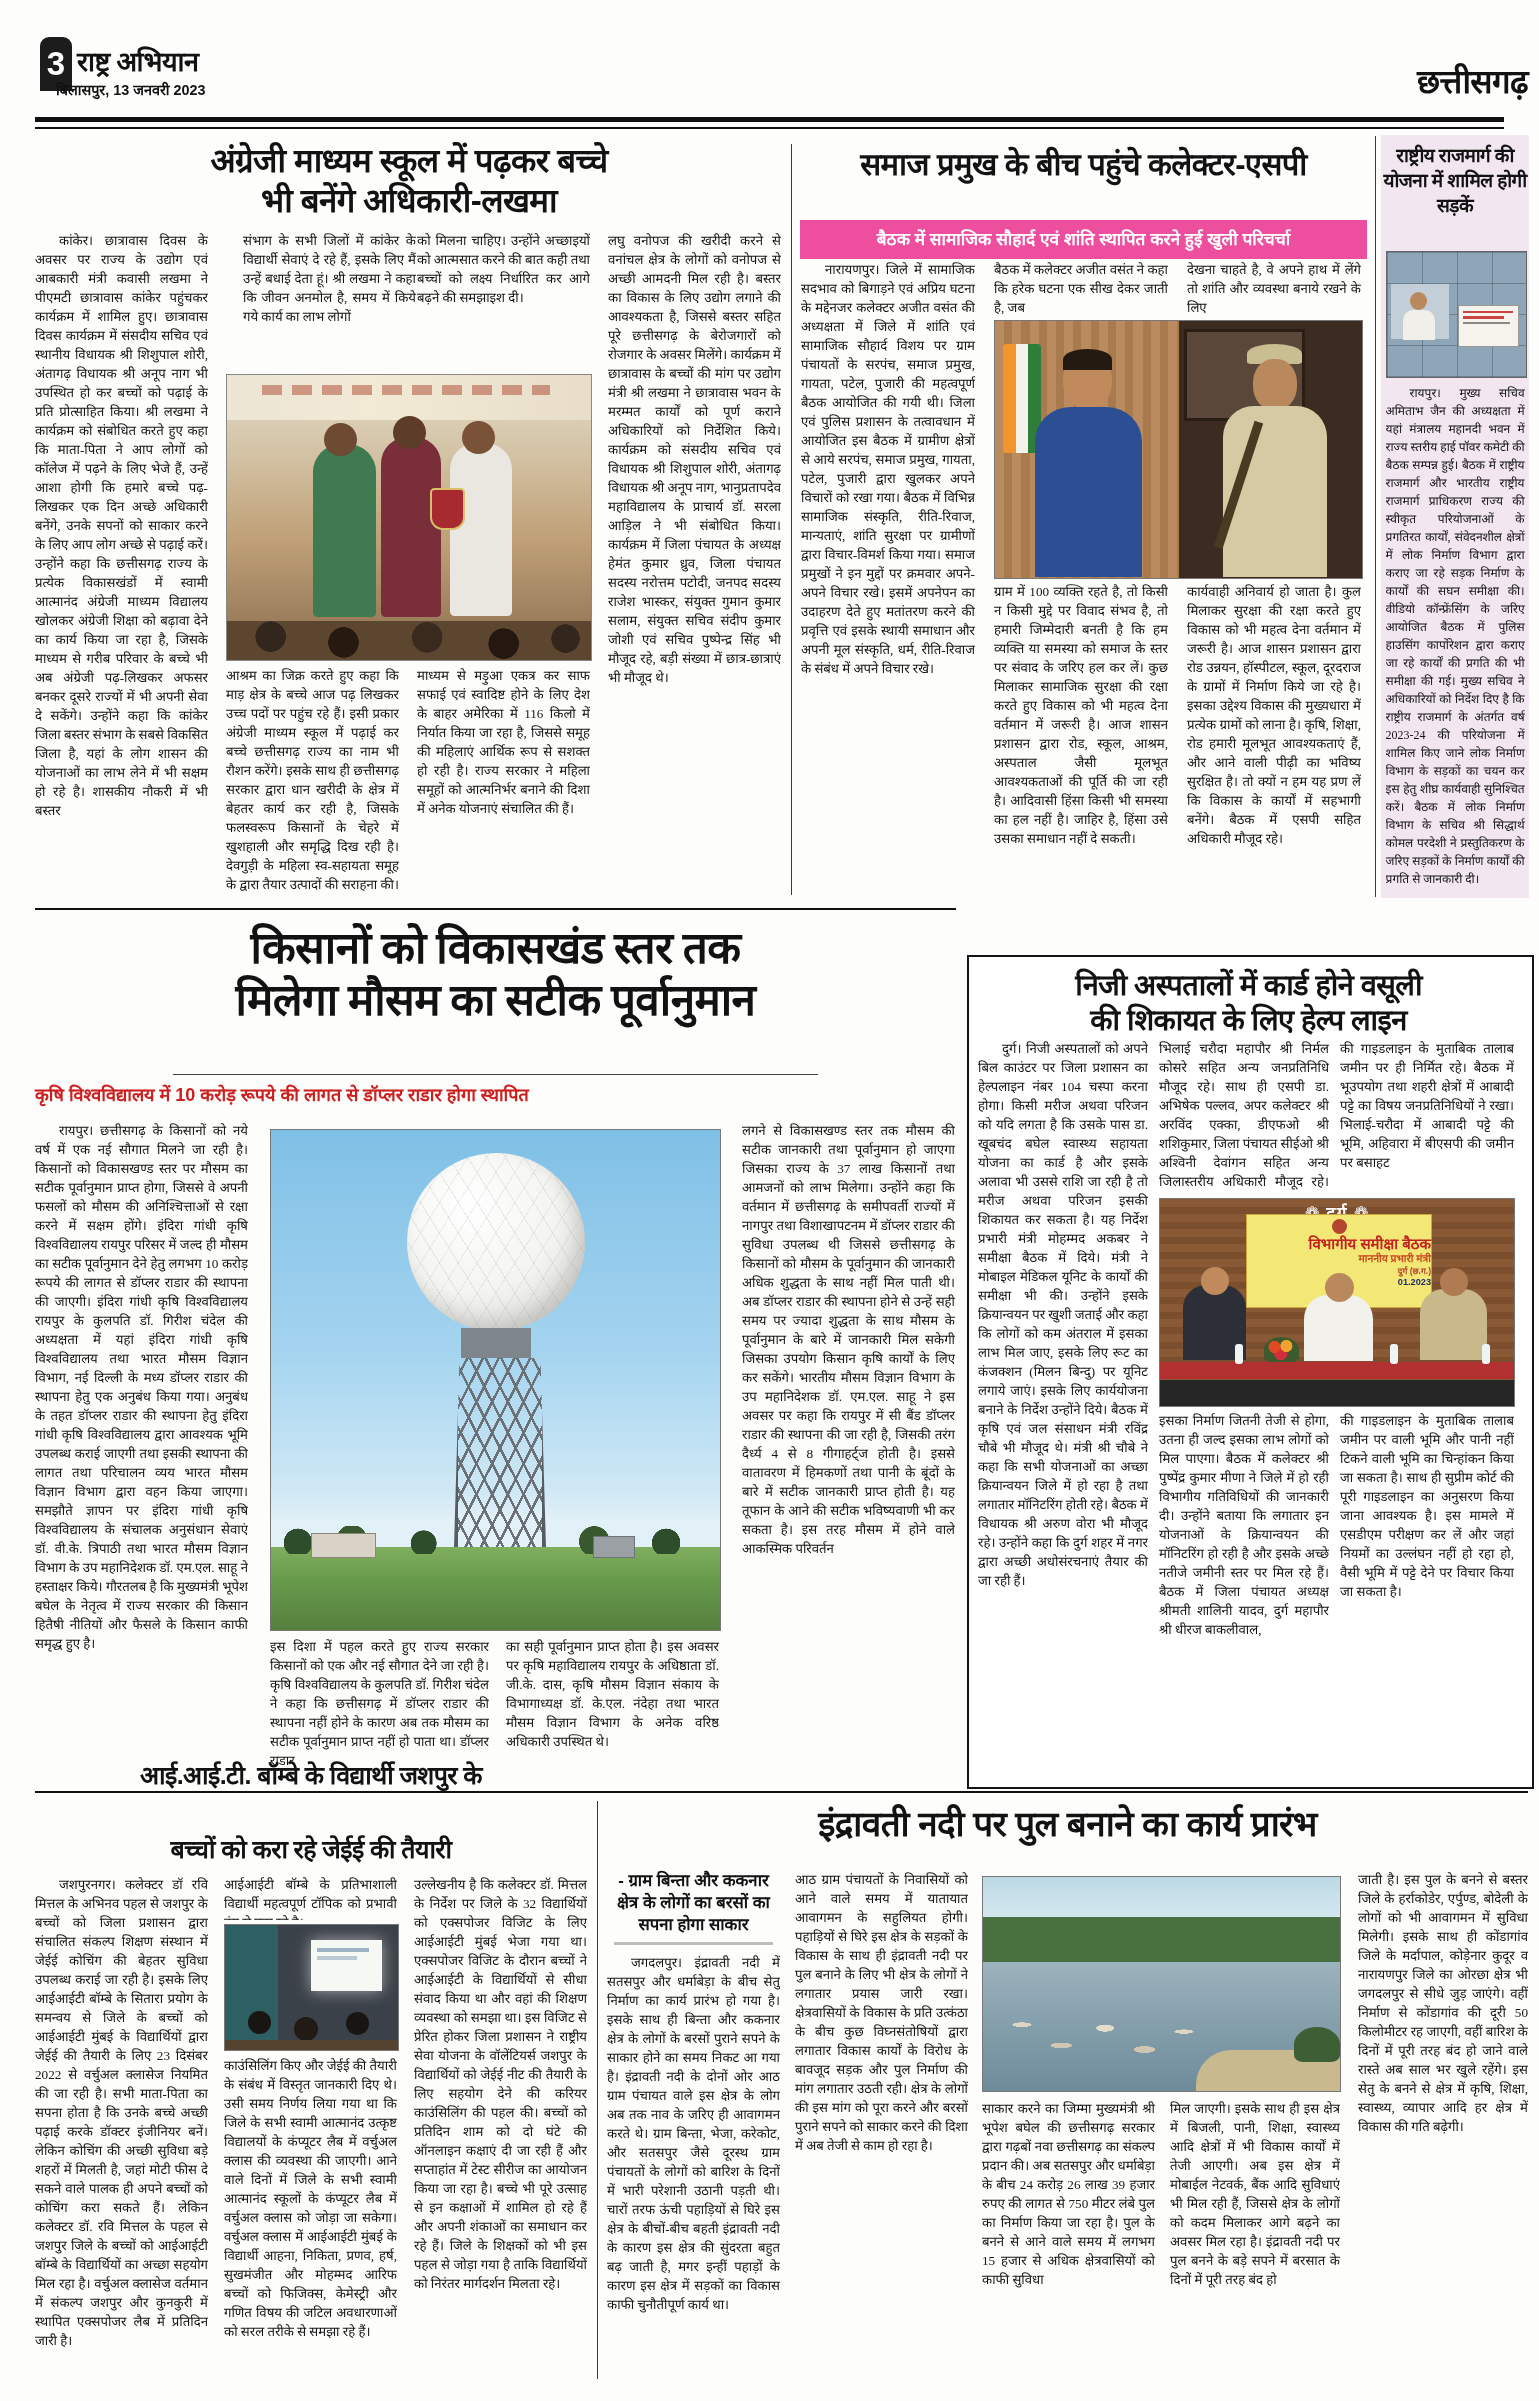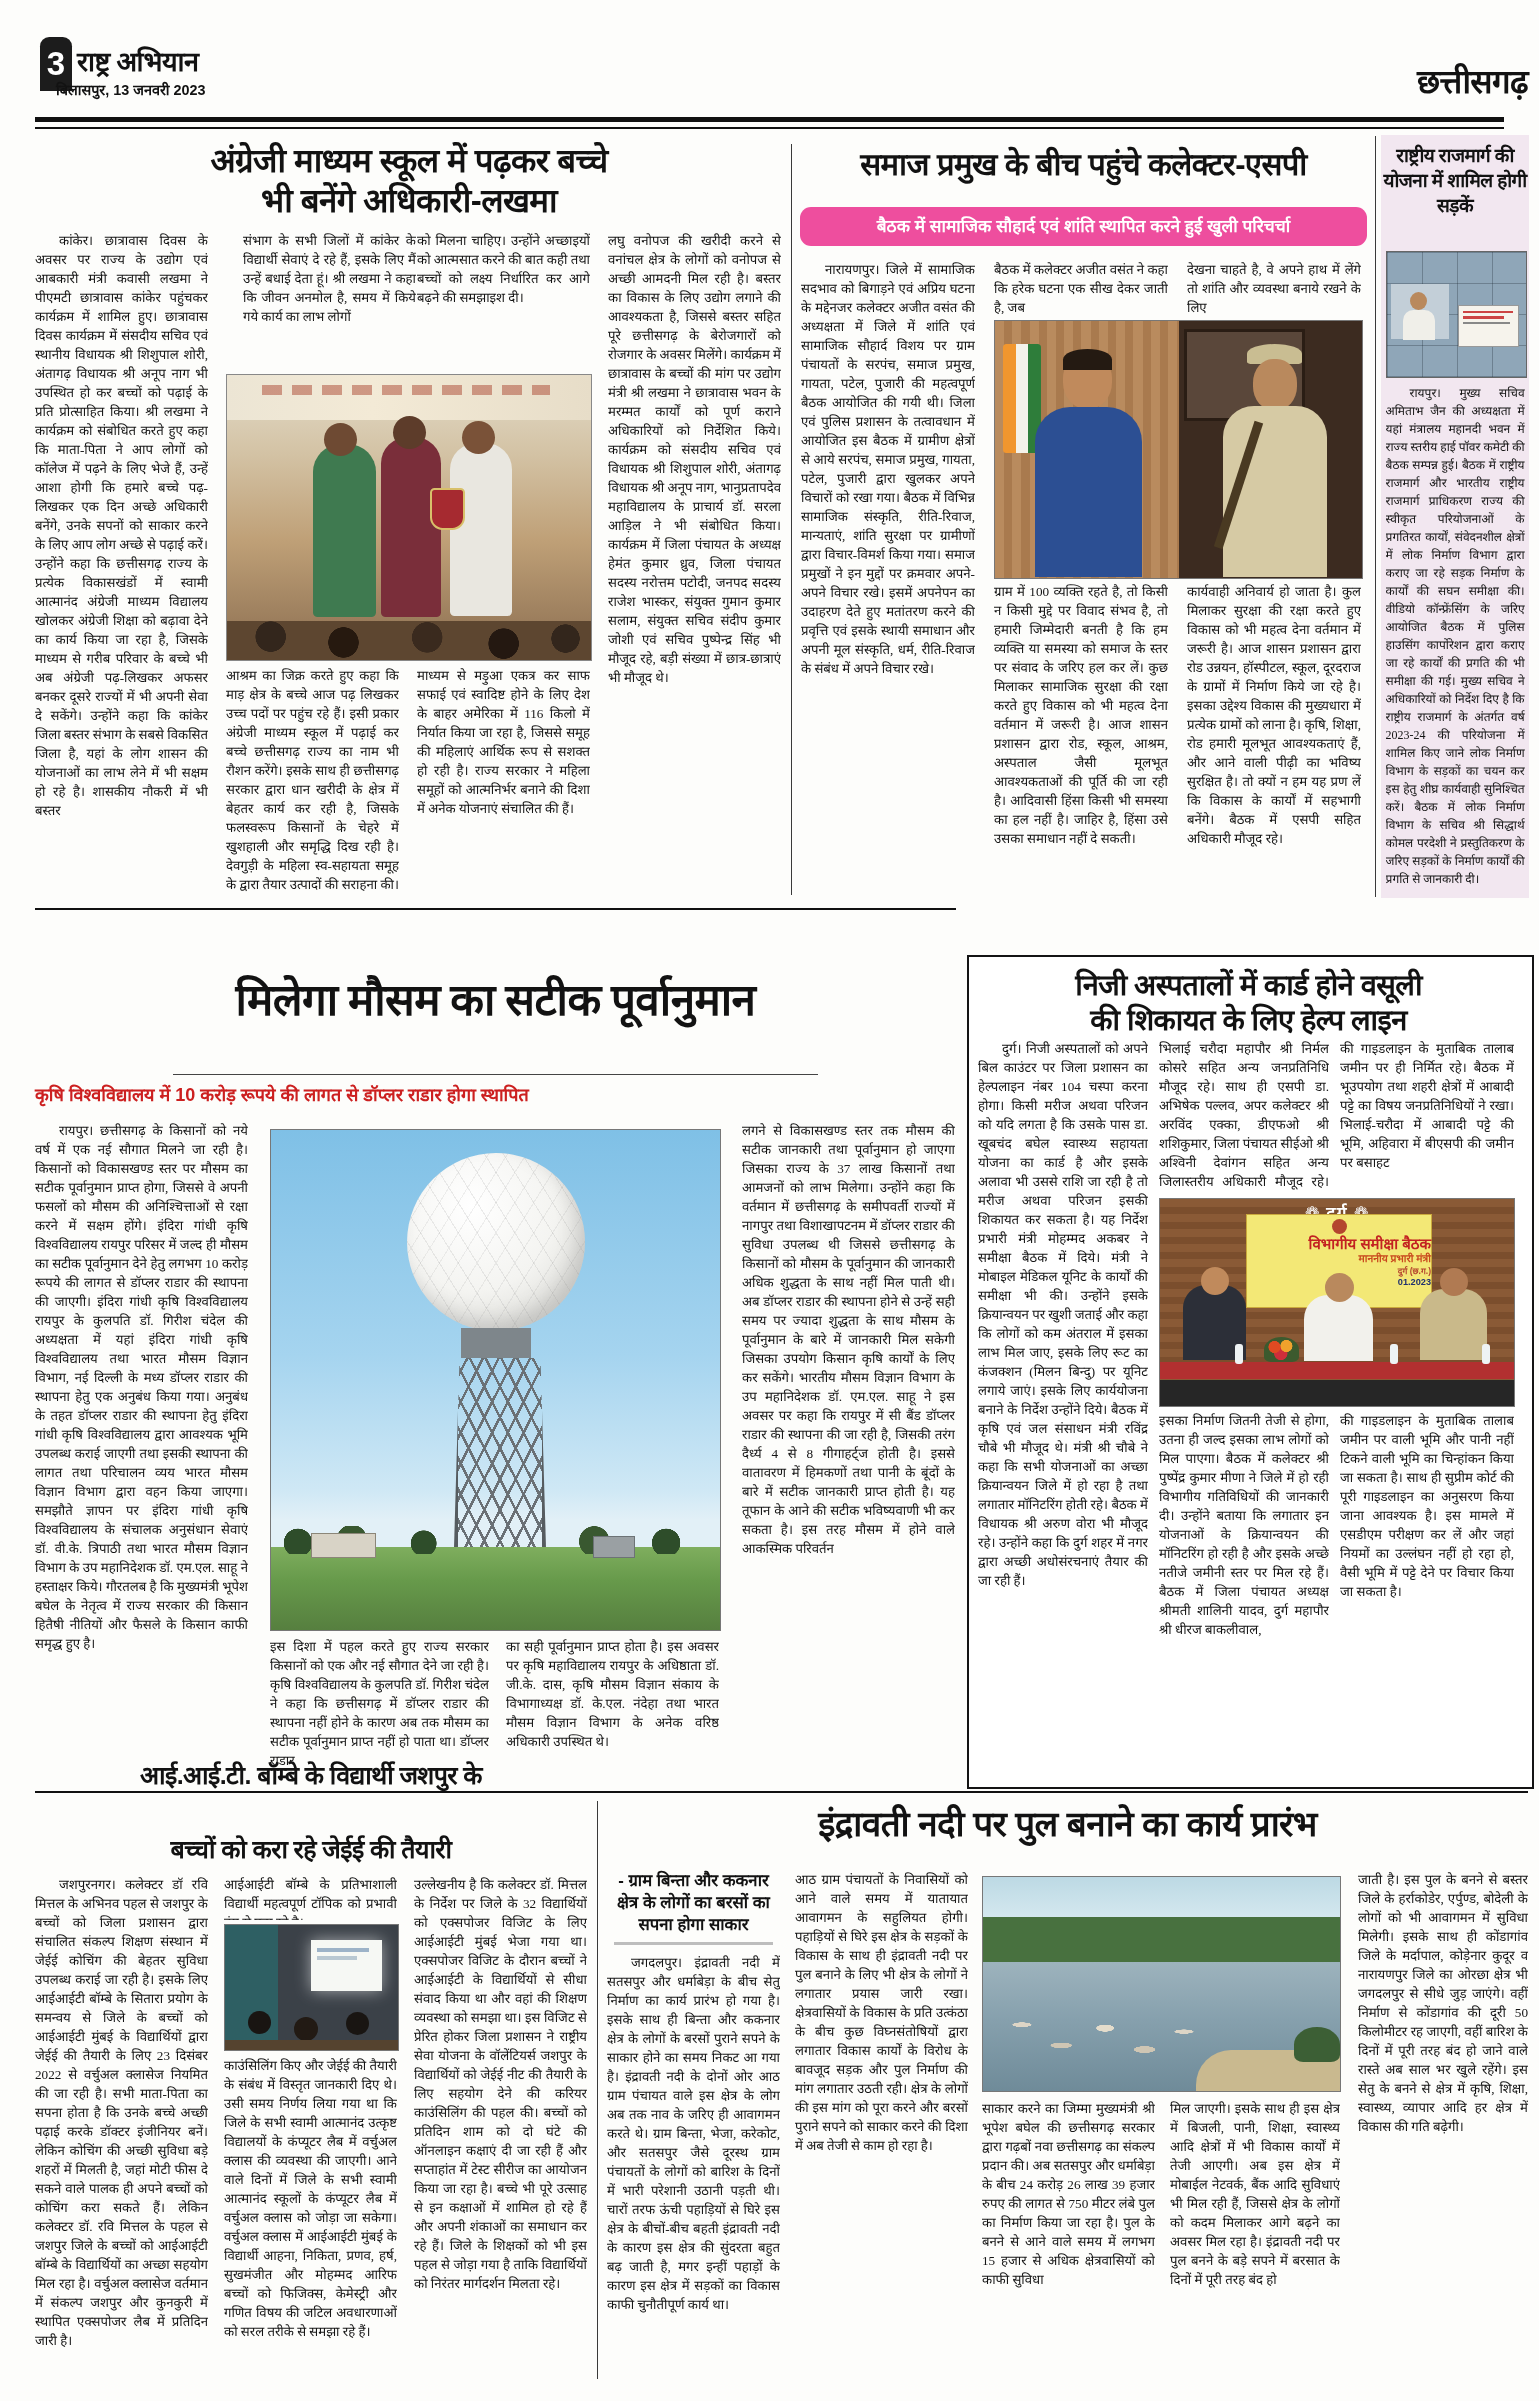--- a/index.html
+++ b/index.html
@@ -49,21 +49,21 @@
     <div class="ph-shape" style="left:154px;top:62px;width:60px;height:180px;background:#7a2e3a;border-radius:26.5px 26.5px 4.6px 4.6px;"></div>
     <div class="ph-shape" style="left:223px;top:68px;width:62px;height:173px;background:#e9e7e0;border-radius:26.5px 26.5px 4.6px 4.6px;"></div>
     <div class="ph-shape" style="left:203px;top:113px;width:31px;height:38px;background:#a62a30;border:2.3px solid #d8c06a;border-radius:4.6px 4.6px 12.7px 12.7px;"></div>
     <div class="ph-shape" style="left:97px;top:48px;width:33px;height:33px;background:#6e4a33;border-radius:50%;"></div>
     <div class="ph-shape" style="left:166px;top:41px;width:33px;height:33px;background:#5d3c2a;border-radius:50%;"></div>
     <div class="ph-shape" style="left:235px;top:46px;width:33px;height:33px;background:#7a5238;border-radius:50%;"></div>
     <div class="ph-shape" style="left:0;top:246px;width:100%;height:39px;background:radial-gradient(circle at 12% 40%,#33261c 15px,transparent 15.5px),radial-gradient(circle at 32% 55%,#26190f 15px,transparent 15.5px),radial-gradient(circle at 55% 42%,#3a2a1e 15px,transparent 15.5px),radial-gradient(circle at 76% 58%,#241811 15px,transparent 15.5px),radial-gradient(circle at 93% 45%,#33261c 14px,transparent 14.4px),#5d4630;"></div>
   </div>
 
   <div class="abs hl" style="left:800px;top:147px;width:567px;font-size:31px;line-height:36px;">समाज प्रमुख के बीच पहुंचे कलेक्टर-एसपी</div>
-  <div class="abs" style="left:800px;top:207px;width:567px;height:39px;background:#ee4e9e;border-radius:11px;">
+  <div class="abs" style="left:800px;top:220px;width:567px;height:39px;background:#ee4e9e;">
     <div style="color:#fff;font-weight:700;font-size:17.3px;text-align:center;line-height:39px;font-family:'Liberation Sans',sans-serif;">बैठक में सामाजिक सौहार्द एवं शांति स्थापित करने हुई खुली परिचर्चा</div>
   </div>
   <div class="abs txt ind" style="left:801px;top:260px;width:174px;height:636px;">नारायणपुर। जिले में सामाजिक सदभाव को बिगाड़ने एवं अप्रिय घटना के मद्देनजर कलेक्टर अजीत वसंत की अध्यक्षता में जिले में शांति एवं सामाजिक सौहार्द विशय पर ग्राम पंचायतों के सरपंच, समाज प्रमुख, गायता, पटेल, पुजारी की महत्वपूर्ण बैठक आयोजित की गयी थी। जिला एवं पुलिस प्रशासन के तत्वावधान में आयोजित इस बैठक में ग्रामीण क्षेत्रों से आये सरपंच, समाज प्रमुख, गायता, पटेल, पुजारी द्वारा खुलकर अपने विचारों को रखा गया। बैठक में विभिन्न सामाजिक संस्कृति, रीति-रिवाज, मान्यताएं, शांति सुरक्षा पर ग्रामीणों द्वारा विचार-विमर्श किया गया। समाज प्रमुखों ने इन मुद्दों पर क्रमवार अपने-अपने विचार रखे। इसमें अपनेपन का उदाहरण देते हुए मतांतरण करने की प्रवृत्ति एवं इसके स्थायी समाधान और अपनी मूल संस्कृति, धर्म, रीति-रिवाज के संबंध में अपने विचार रखे।</div>
   <div class="abs txt" style="left:994px;top:260px;width:174px;height:54px;">बैठक में कलेक्टर अजीत वसंत ने कहा कि हरेक घटना एक सीख देकर जाती है, जब</div>
   <div class="abs txt" style="left:994px;top:582px;width:174px;height:314px;">ग्राम में 100 व्यक्ति रहते है, तो किसी न किसी मुद्दे पर विवाद संभव है, तो हमारी जिम्मेदारी बनती है कि हम व्यक्ति या समस्या को समाज के स्तर पर संवाद के जरिए हल कर लें। कुछ मिलाकर सामाजिक सुरक्षा की रक्षा करते हुए विकास को भी महत्व देना वर्तमान में जरूरी है। आज शासन प्रशासन द्वारा रोड, स्कूल, आश्रम, अस्पताल जैसी मूलभूत आवश्यकताओं की पूर्ति की जा रही है। आदिवासी हिंसा किसी भी समस्या का हल नहीं है। जाहिर है, हिंसा उसे उसका समाधान नहीं दे सकती।</div>
   <div class="abs txt" style="left:1187px;top:260px;width:174px;height:54px;">देखना चाहते है, वे अपने हाथ में लेंगे तो शांति और व्यवस्था बनाये रखने के लिए</div>
   <div class="abs txt" style="left:1187px;top:582px;width:174px;height:314px;">कार्यवाही अनिवार्य हो जाता है। कुल मिलाकर सुरक्षा की रक्षा करते हुए विकास को भी महत्व देना वर्तमान में जरूरी है। आज शासन प्रशासन द्वारा रोड उन्नयन, हॉस्पीटल, स्कूल, दूरदराज के ग्रामों में निर्माण किये जा रहे है। इसका उद्देश्य विकास की मुख्यधारा में प्रत्येक ग्रामों को लाना है। कृषि, शिक्षा, रोड हमारी मूलभूत आवश्यकताएं हैं, और आने वाली पीढ़ी का भविष्य सुरक्षित है। तो क्यों न हम यह प्रण लें कि विकास के कार्यों में सहभागी बनेंगे। बैठक में एसपी सहित अधिकारी मौजूद रहे।</div>
 
   <div class="photo" style="left:994px;top:320px;width:367px;height:257px;border:0.6px solid #777;display:flex;">
     <div style="position:relative;width:50%;height:100%;background:repeating-linear-gradient(90deg,#b98b5e 0 9.2px,#a97a4e 9.2px 17.3px);">
@@ -93,20 +93,21 @@
       <div class="ph-shape" style="left:71px;top:53px;width:59px;height:40px;background:#f6f3ec;border:0.6px solid #999;">
         <div style="margin:4.6px 4.6px 0;height:2.3px;background:#cc4444;"></div>
         <div style="margin:3.5px 4.6px 0;height:2.3px;background:#cc4444;width:70%;"></div>
         <div style="margin:3.5px 4.6px 0;height:2.3px;background:#888;width:80%;"></div>
       </div>
     </div>
     <div class="txt ind" style="position:absolute;left:4.6px;top:249px;width:139px;height:506px;font-size:12px;line-height:18px;">रायपुर। मुख्य सचिव अमिताभ जैन की अध्यक्षता में यहां मंत्रालय महानदी भवन में राज्य स्तरीय हाई पॉवर कमेटी की बैठक सम्पन्न हुई। बैठक में राष्ट्रीय राजमार्ग और भारतीय राष्ट्रीय राजमार्ग प्राधिकरण राज्य की स्वीकृत परियोजनाओं के प्रगतिरत कार्यों, संवेदनशील क्षेत्रों में लोक निर्माण विभाग द्वारा कराए जा रहे सड़क निर्माण के कार्यों की सघन समीक्षा की। वीडियो कॉन्फ्रेंसिंग के जरिए आयोजित बैठक में पुलिस हाउसिंग कार्पोरेशन द्वारा कराए जा रहे कार्यों की प्रगति की भी समीक्षा की गई। मुख्य सचिव ने अधिकारियों को निर्देश दिए है कि राष्ट्रीय राजमार्ग के अंतर्गत वर्ष 2023-24 की परियोजना में शामिल किए जाने लोक निर्माण विभाग के सड़कों का चयन कर इस हेतु शीघ्र कार्यवाही सुनिश्चित करें। बैठक में लोक निर्माण विभाग के सचिव श्री सिद्धार्थ कोमल परदेशी ने प्रस्तुतिकरण के जरिए सड़कों के निर्माण कार्यों की प्रगति से जानकारी दी।</div>
   </div>
 
   <div class="abs rule" style="left:35px;top:908px;width:921px;height:1.7px;"></div>
+  <div class="abs hl" style="left:35px;top:923px;width:921px;font-size:44px;line-height:51px;font-weight:700;font-family:'Liberation Serif',serif;">किसानों को विकासखंड स्तर तक</div>
   <div class="abs hl" style="left:35px;top:975px;width:921px;font-size:44px;line-height:51px;font-weight:700;font-family:'Liberation Serif',serif;">मिलेगा मौसम का सटीक पूर्वानुमान</div>
   <div class="abs" style="left:173px;top:1074px;width:645px;height:1.2px;background:#444;"></div>
   <div class="abs" style="left:35px;top:1082px;width:921px;text-align:left;color:#cc2020;font-weight:700;font-size:18px;font-family:'Liberation Sans',sans-serif;">कृषि विश्वविद्यालय में 10 करोड़ रूपये की लागत से डॉप्लर राडार होगा स्थापित</div>
 
   <div class="abs txt ind" style="left:35px;top:1121px;width:213px;height:659px;">रायपुर। छत्तीसगढ़ के किसानों को नये वर्ष में एक नई सौगात मिलने जा रही है। किसानों को विकासखण्ड स्तर पर मौसम का सटीक पूर्वानुमान प्राप्त होगा, जिससे वे अपनी फसलों को मौसम की अनिश्चित्ताओं से रक्षा करने में सक्षम होंगे। इंदिरा गांधी कृषि विश्वविद्यालय रायपुर परिसर में जल्द ही मौसम का सटीक पूर्वानुमान देने हेतु लगभग 10 करोड़ रूपये की लागत से डॉप्लर राडार की स्थापना की जाएगी। इंदिरा गांधी कृषि विश्वविद्यालय रायपुर के कुलपति डॉ. गिरीश चंदेल की अध्यक्षता में यहां इंदिरा गांधी कृषि विश्वविद्यालय तथा भारत मौसम विज्ञान विभाग, नई दिल्ली के मध्य डॉप्लर राडार की स्थापना हेतु एक अनुबंध किया गया। अनुबंध के तहत डॉप्लर राडार की स्थापना हेतु इंदिरा गांधी कृषि विश्वविद्यालय द्वारा आवश्यक भूमि उपलब्ध कराई जाएगी तथा इसकी स्थापना की लागत तथा परिचालन व्यय भारत मौसम विज्ञान विभाग द्वारा वहन किया जाएगा। समझौते ज्ञापन पर इंदिरा गांधी कृषि विश्वविद्यालय के संचालक अनुसंधान सेवाएं डॉ. वी.के. त्रिपाठी तथा भारत मौसम विज्ञान विभाग के उप महानिदेशक डॉ. एम.एल. साहू ने हस्ताक्षर किये। गौरतलब है कि मुख्यमंत्री भूपेश बघेल के नेतृत्व में राज्य सरकार की किसान हितैषी नीतियों और फैसले के किसान काफी समृद्ध हुए है।</div>
   <div class="abs txt" style="left:270px;top:1637px;width:219px;height:144px;">इस दिशा में पहल करते हुए राज्य सरकार किसानों को एक और नई सौगात देने जा रही है। कृषि विश्वविद्यालय के कुलपति डॉ. गिरीश चंदेल ने कहा कि छत्तीसगढ़ में डॉप्लर राडार की स्थापना नहीं होने के कारण अब तक मौसम का सटीक पूर्वानुमान प्राप्त नहीं हो पाता था। डॉप्लर राडार</div>
   <div class="abs txt" style="left:506px;top:1637px;width:213px;height:144px;">का सही पूर्वानुमान प्राप्त होता है। इस अवसर पर कृषि महाविद्यालय रायपुर के अधिष्ठाता डॉ. जी.के. दास, कृषि मौसम विज्ञान संकाय के विभागाध्यक्ष डॉ. के.एल. नंदेहा तथा भारत मौसम विज्ञान विभाग के अनेक वरिष्ठ अधिकारी उपस्थित थे।</div>
   <div class="abs txt" style="left:742px;top:1121px;width:213px;height:659px;">लगने से विकासखण्ड स्तर तक मौसम की सटीक जानकारी तथा पूर्वानुमान हो जाएगा जिसका राज्य के 37 लाख किसानों तथा आमजनों को लाभ मिलेगा। उन्होंने कहा कि वर्तमान में छत्तीसगढ़ के समीपवर्ती राज्यों में नागपुर तथा विशाखापटनम में डॉप्लर राडार की सुविधा उपलब्ध थी जिससे छत्तीसगढ़ के किसानों को मौसम के पूर्वानुमान की जानकारी अधिक शुद्धता के साथ नहीं मिल पाती थी। अब डॉप्लर राडार की स्थापना होने से उन्हें सही समय पर ज्यादा शुद्धता के साथ मौसम के पूर्वानुमान के बारे में जानकारी मिल सकेगी जिसका उपयोग किसान कृषि कार्यों के लिए कर सकेंगे। भारतीय मौसम विज्ञान विभाग के उप महानिदेशक डॉ. एम.एल. साहू ने इस अवसर पर कहा कि रायपुर में सी बैंड डॉप्लर राडार की स्थापना की जा रही है, जिसकी तरंग दैर्ध्य 4 से 8 गीगाहर्ट्ज होती है। इससे वातावरण में हिमकणों तथा पानी के बूंदों के बारे में सटीक जानकारी प्राप्त होती है। यह तूफान के आने की सटीक भविष्यवाणी भी कर सकता है। इस तरह मौसम में होने वाले आकस्मिक परिवर्तन</div>
 
   <div class="photo" style="left:270px;top:1129px;width:449px;height:500px;background:linear-gradient(180deg,#7fc0e6 0%,#a5d4ef 45%,#cfe8f5 72%,#e2f0f7 78%);border:0.6px solid #777;">

